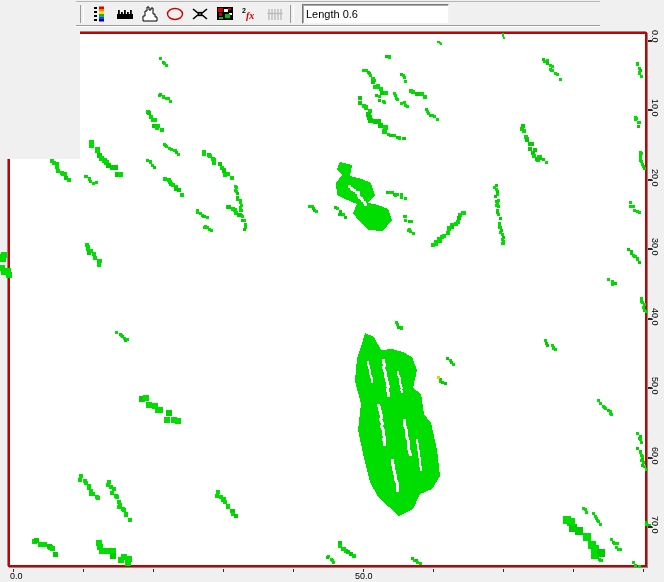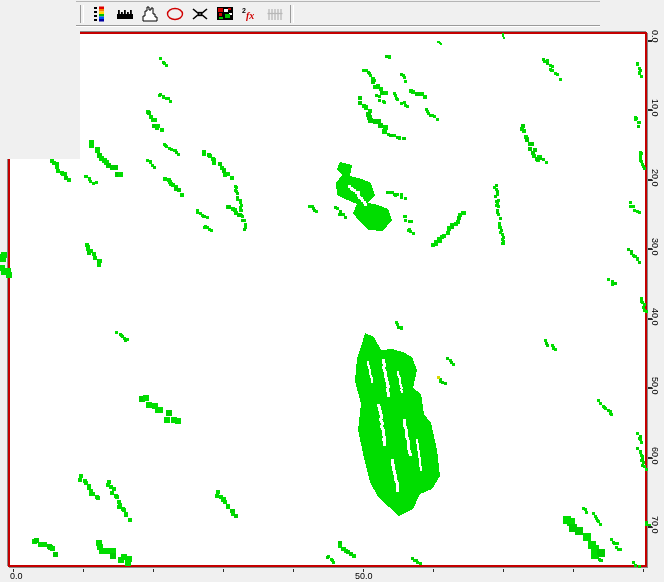--- a/index.html
+++ b/index.html
@@ -125,20 +125,21 @@
           <line x1="9" y1="4" x2="9" y2="15"></line>
             <line x1="12" y1="4" x2="12" y2="15"></line>
           <line x1="15" y1="4" x2="15" y2="15"></line>
             <line x1="1.5" y1="8.5" x2="16.5" y2="8.5"></line>
         </g>
       </svg>
     </button>
 
     <div class="tsep"></div>
 
+    <input class="tfield" type="text" value="Length 0.6" style="">
   </div>
 
   <div class="plot-frame"></div>
 
   <svg id="overlay" width="664" height="582" viewBox="0 0 664 582">
       <polygon points="365,333 374,337 381,350 392,349 403,352 412,357 417,370 413,388 421,394 424,414 431,423 437,450 440,476 432,489 420,494 413,509 399,516 389,507 378,497 370,482 364,458 358,430 361,404 355,381 357,359 362,344" fill="#00dd00" shape-rendering="crispEdges"></polygon>
       <polygon points="340,162 352,165 350,176 362,179 371,183 375,195 368,203 378,205 388,209 392,220 383,231 369,230 359,221 353,213 357,204 345,199 337,195 336,183 342,175 337,169" fill="#00dd00" shape-rendering="crispEdges"></polygon>
       <rect x="381.6" y="358.5" width="3" height="3" fill="#ffffff" shape-rendering="crispEdges"></rect>
       <rect x="382.4" y="360.8" width="3" height="3" fill="#ffffff" shape-rendering="crispEdges"></rect>
       <rect x="382.5" y="362.8" width="3" height="3" fill="#ffffff" shape-rendering="crispEdges"></rect>

